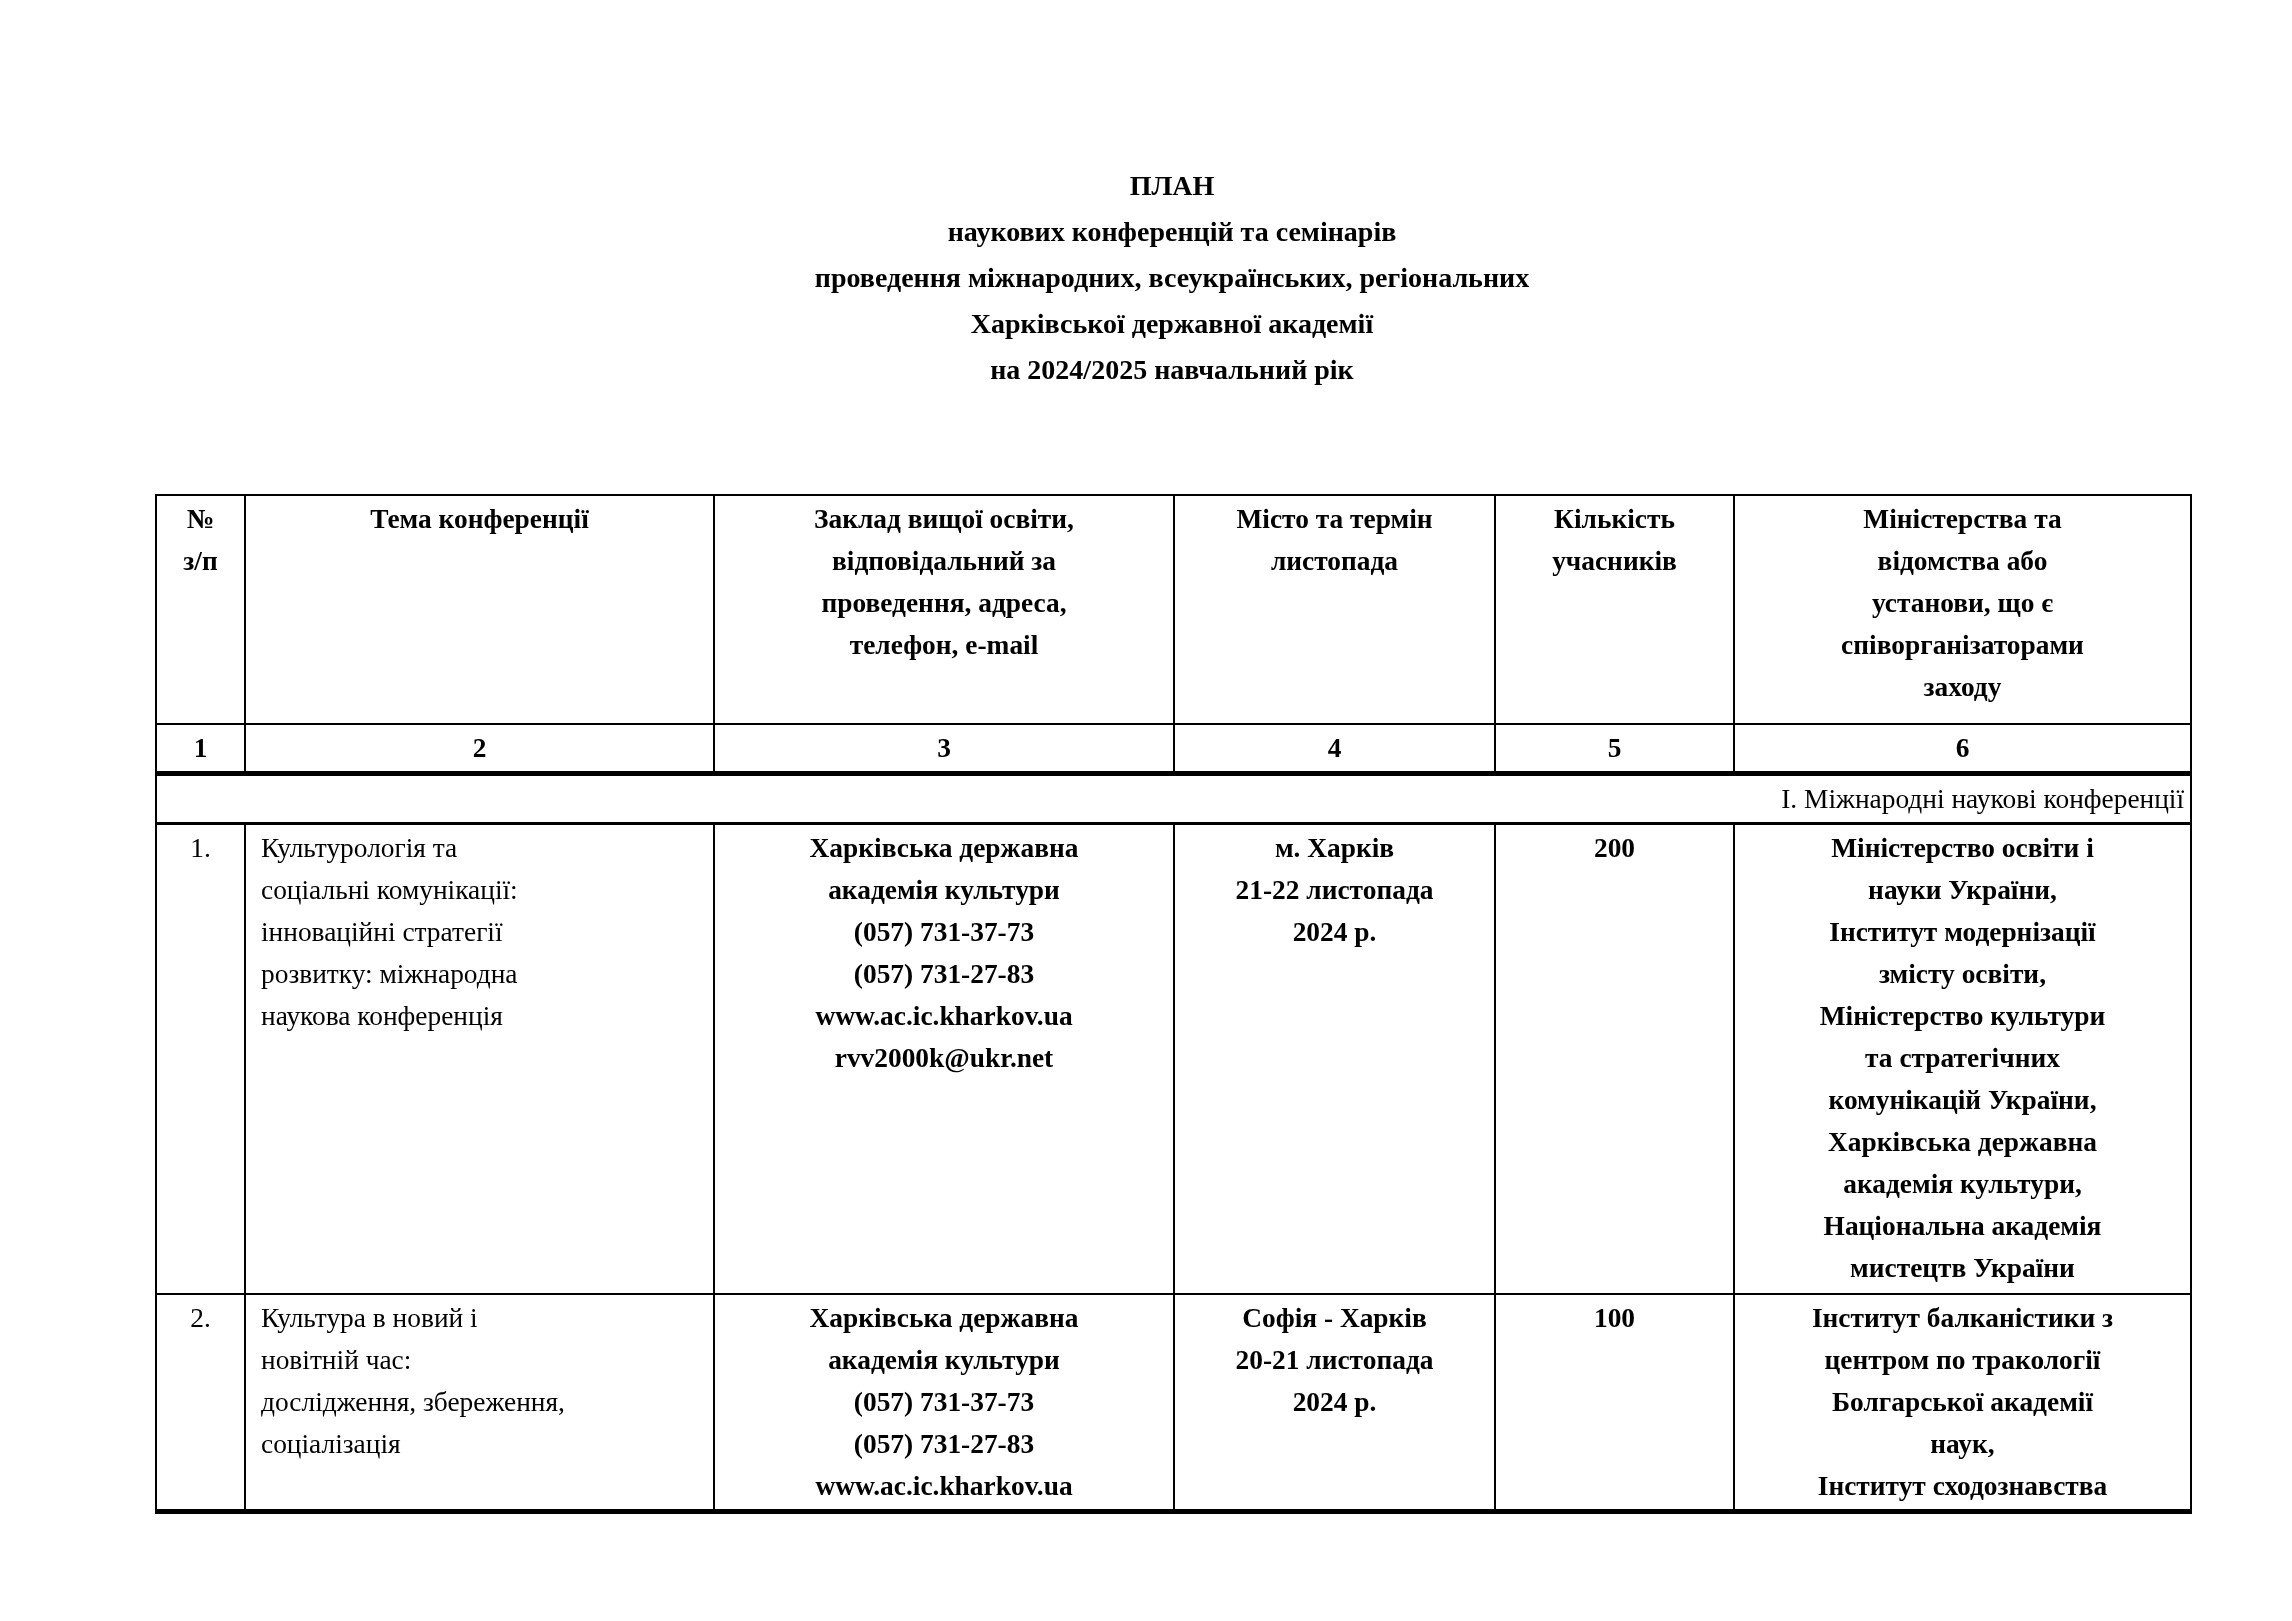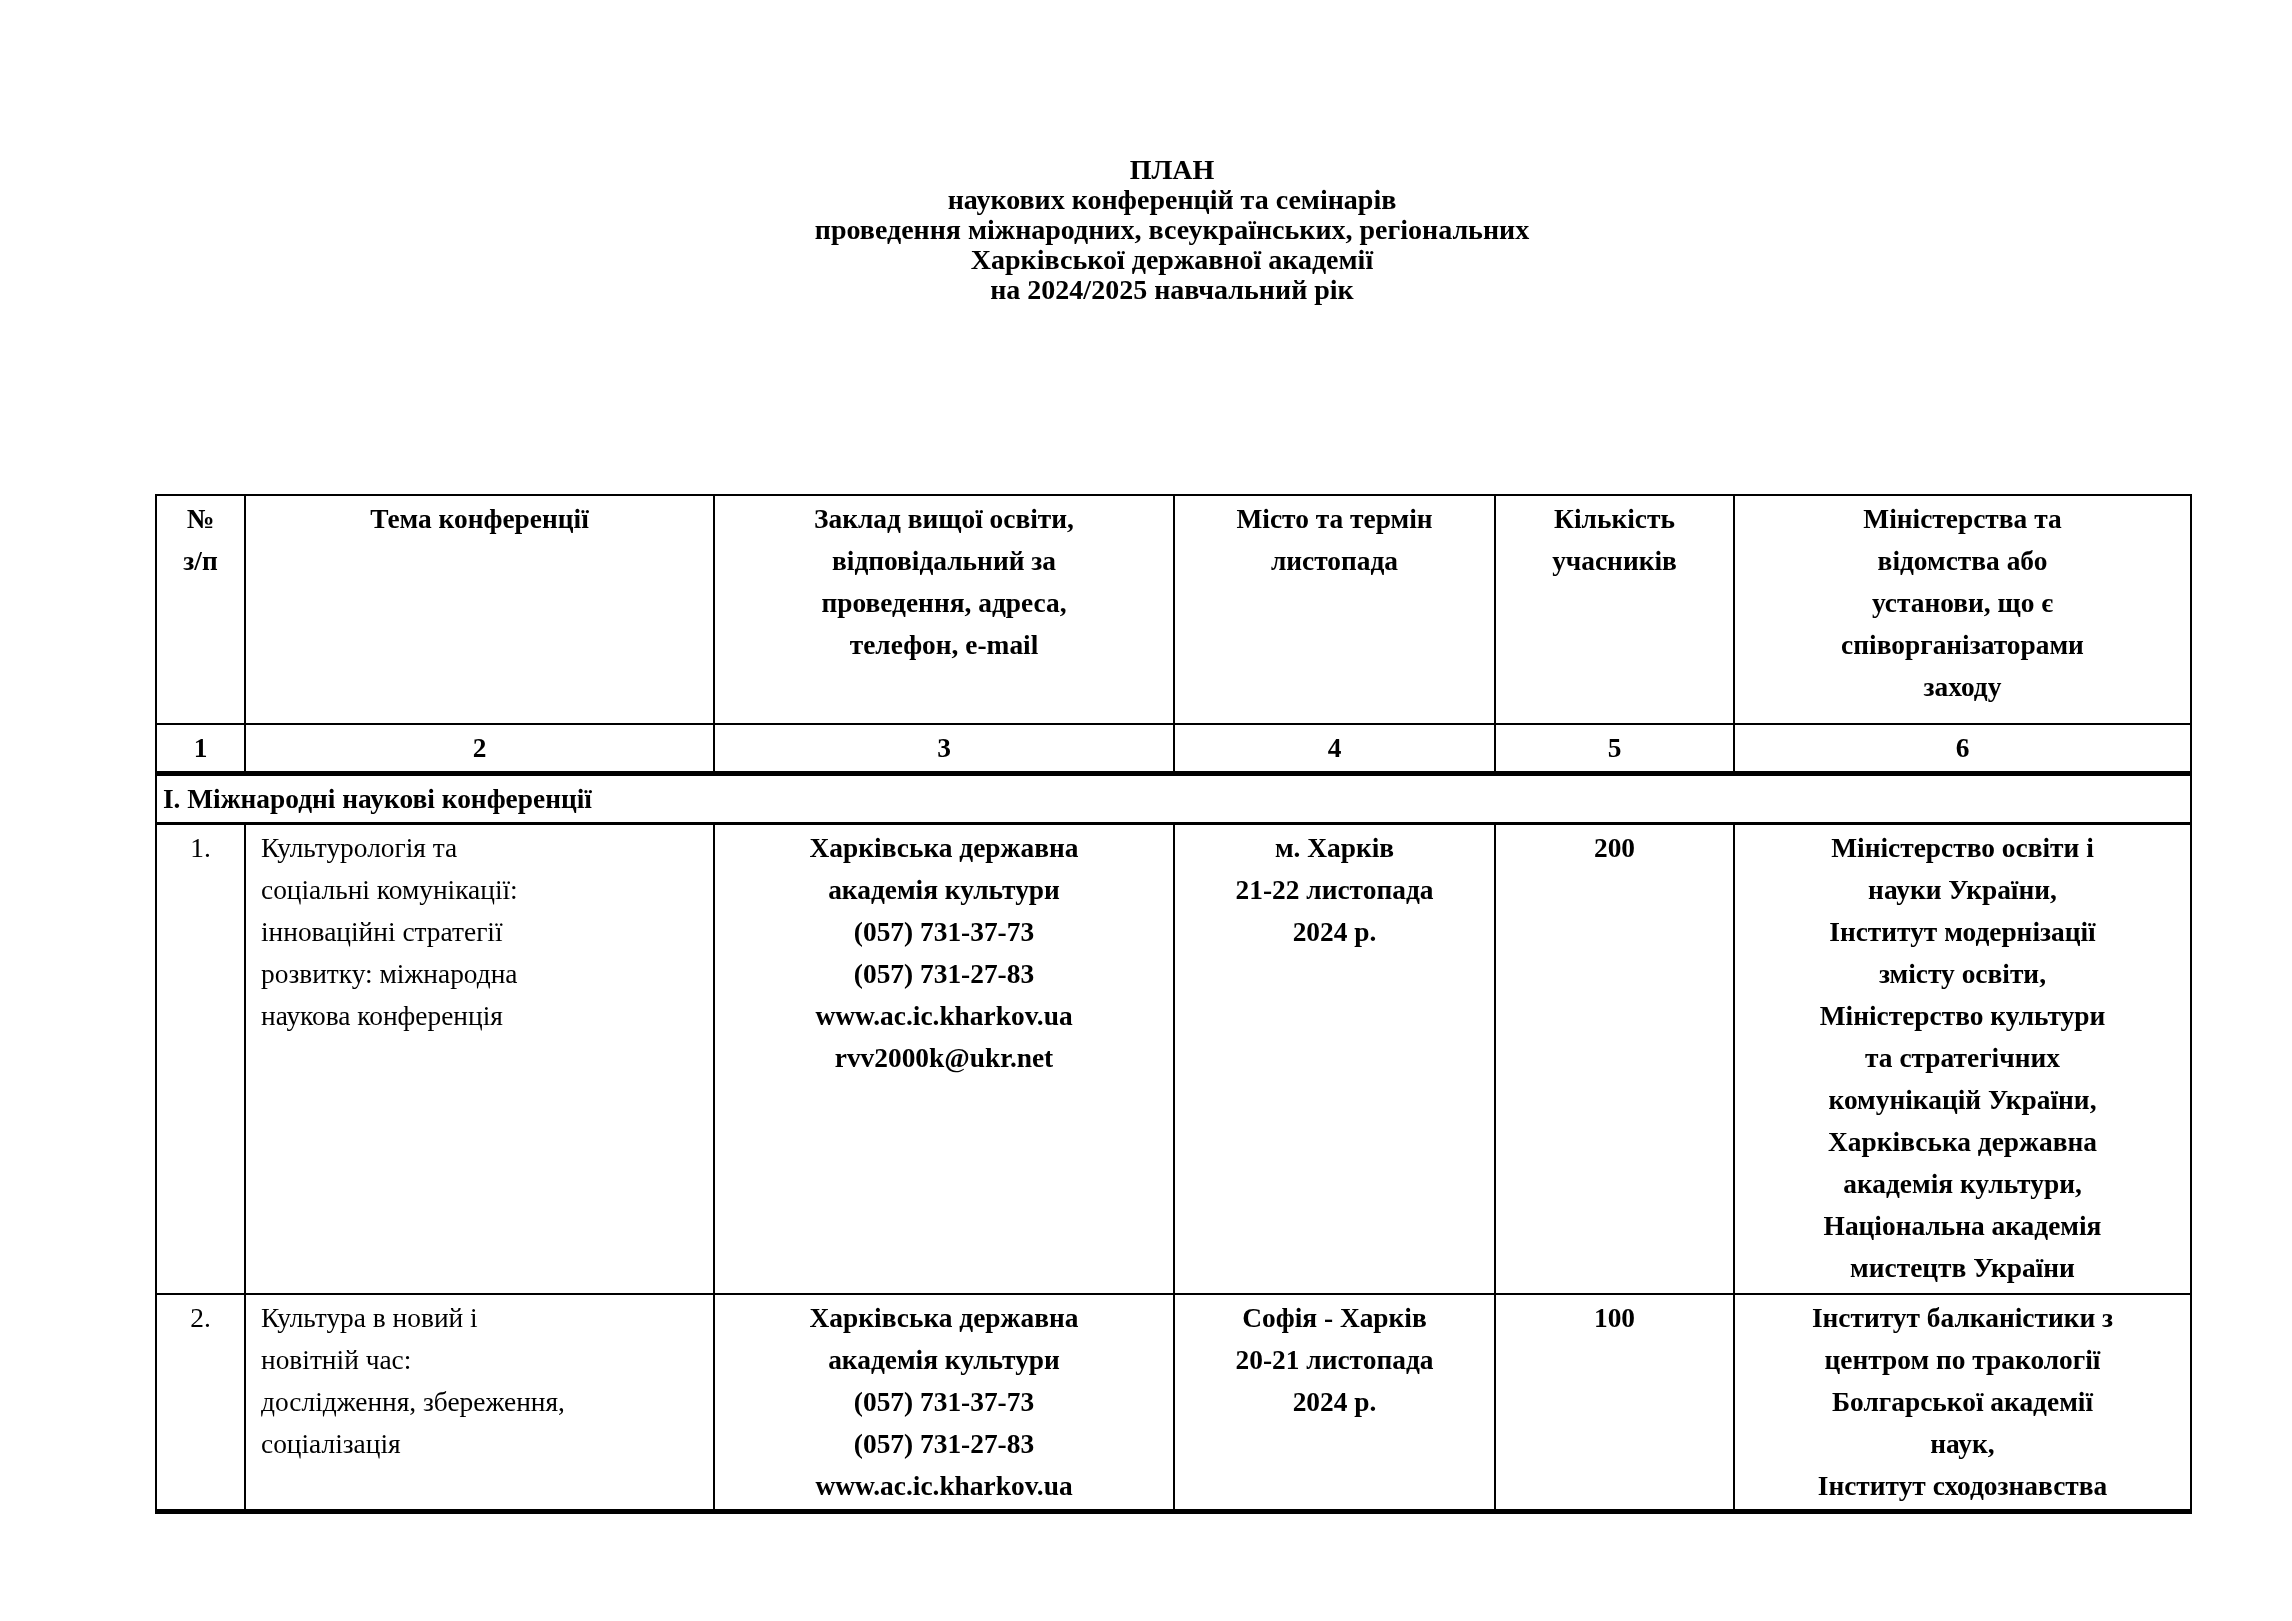--- a/index.html
+++ b/index.html
@@ -18,21 +18,21 @@
   .title-block {
     position: absolute;
     top: 155px;
     left: 155px;
     width: 2034px;
     text-align: center;
     font-weight: bold;
     font-size: 28px;
     line-height: 30px;
   }
-  .title-block div { white-space: pre; }
+  .title-block div { white-space: pre; margin-top: 16px; }
 
   table.plan-table {
     position: absolute;
     top: 494px;
     left: 155px;
     width: 2034px;
     border-collapse: collapse;
     table-layout: fixed;
   }
   .plan-table td, .plan-table th {
@@ -53,22 +53,22 @@
   tr.section-row   { height: 48px; }
   tr.data-row-1    { height: 470px; }
   tr.data-row-2    { height: 217px; }
 
   .numbering-row td {
     font-weight: bold;
     text-align: center;
     border-bottom-width: 5.9px;
   }
   .section-row td {
-    font-weight: bold;
-    text-align: left;
+    font-weight: normal;
+    text-align: right;
     border-bottom-width: 3.9px;
     margin-left: 48px;
   }
   .plan-table tr:last-child td { border-bottom-width: 5.9px; }
 
   td.c-num  { text-align: center; }
   td.c-left { text-align: left; padding-left: 15px; }
   td.c-ctr  { text-align: center; font-weight: bold; }
 </style>
 </head>

